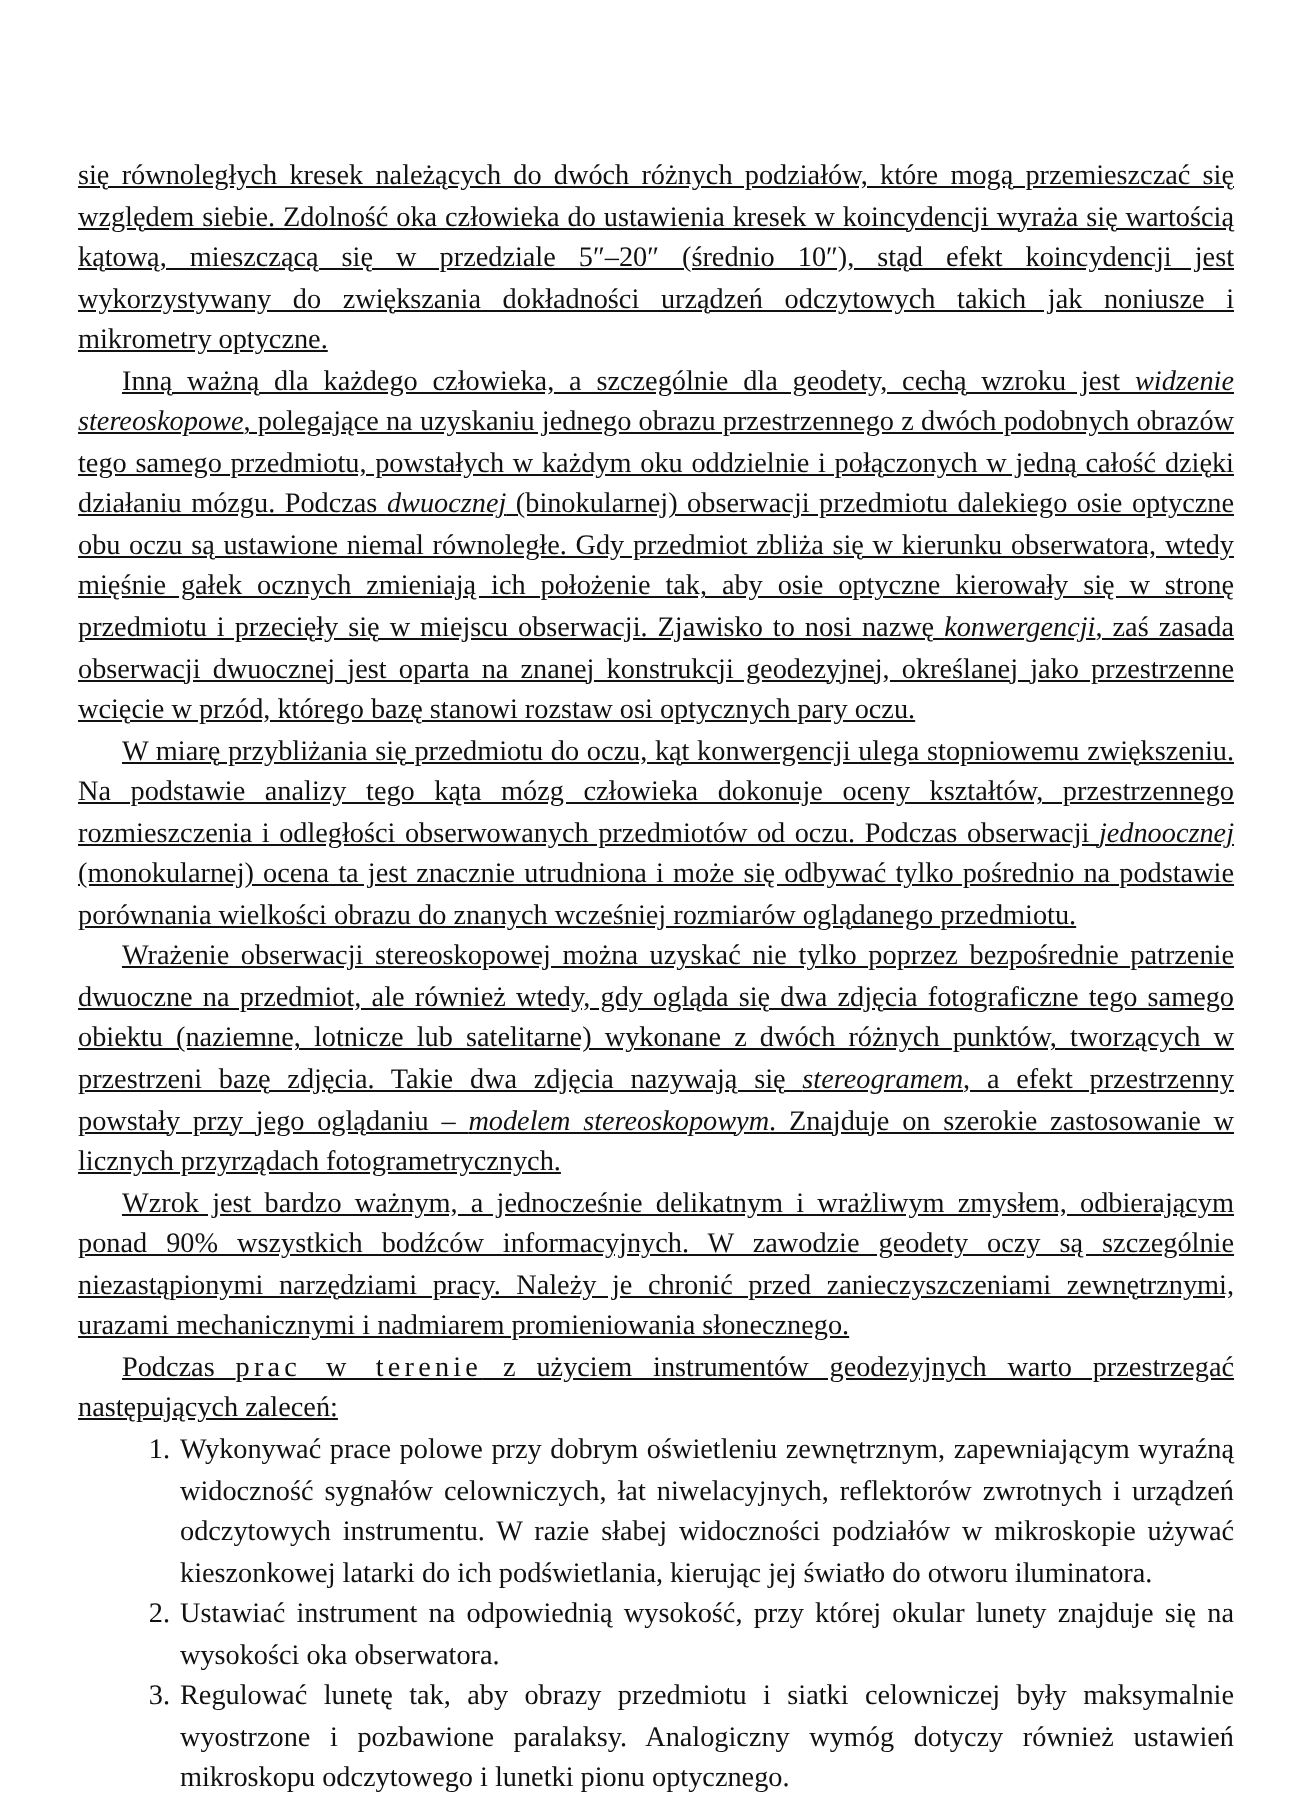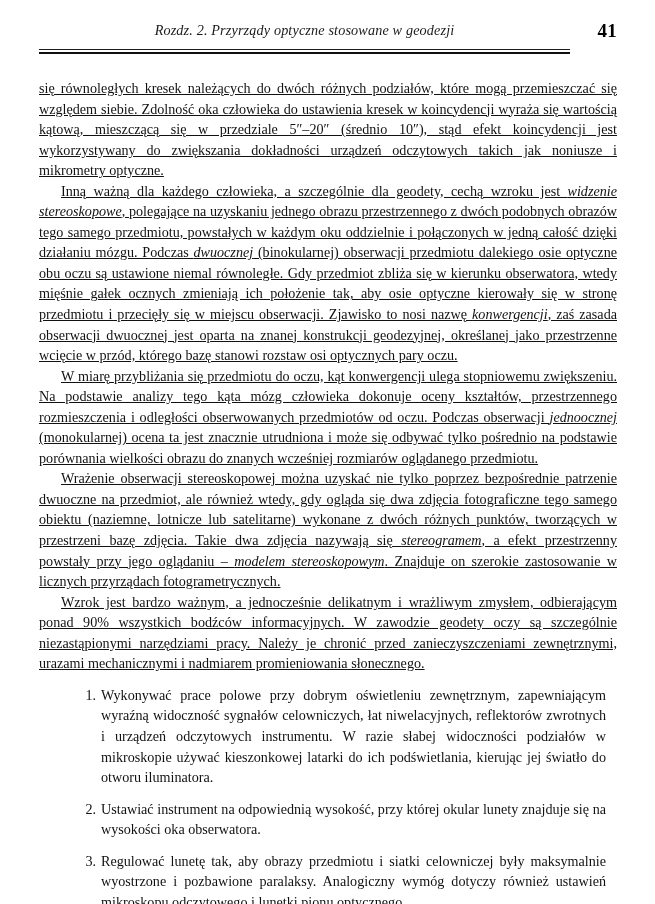--- a/index.html
+++ b/index.html
@@ -105,59 +105,51 @@
     padding: 0;
     list-style: none;
     counter-reset: rec;
   }
   ol.recommendations > li {
     counter-increment: rec;
     position: relative;
     padding-left: 51px;
     text-indent: 0;
     text-align: justify;
-    margin: 11px;
+    margin: 0;
   }
   ol.recommendations > li::before {
     content: counter(rec) ".";
     position: absolute;
     left: 30px;
     top: 0;
     width: 16px;
     text-align: right;
     font-style: normal;
   }
 </style>
 </head>
 <body>
 
 <div class="page">
 
-  <div class="header">
-    <div class="header-title">Rozdz. 2. Przyrządy optyczne stosowane w geodezji</div>
-    <div class="header-pageno">41</div>
-    <div class="header-rules">
-      <div class="rule-thin"></div>
-      <div class="rule-gap"></div>
-      <div class="rule-thick"></div>
-    </div>
-  </div>
 
   <div class="body-text">
 
     <p class="no-indent"><span>się równoległych kresek należących do dwóch różnych podziałów, które mogą przemieszczać się względem siebie. Zdolność oka człowieka do ustawienia kresek w koincydencji wyraża się wartością kątową, mieszczącą się w przedziale 5″–20″ (średnio 10″), stąd efekt koincydencji jest wykorzystywany do zwiększania dokładności urządzeń odczytowych takich jak noniusze i mikrometry optyczne.</span></p>
 
     <p><span>Inną ważną dla każdego człowieka, a szczególnie dla geodety, cechą wzroku jest </span><em>widzenie stereoskopowe</em><span>, polegające na uzyskaniu jednego obrazu przestrzennego z dwóch podobnych obrazów tego samego przedmiotu, powstałych w każdym oku oddzielnie i połączonych w jedną całość dzięki działaniu mózgu. Podczas </span><em>dwuocznej</em><span> (binokularnej) obserwacji przedmiotu dalekiego osie optyczne obu oczu są ustawione niemal równoległe. Gdy przedmiot zbliża się w kierunku obserwatora, wtedy mięśnie gałek ocznych zmieniają ich położenie tak, aby osie optyczne kierowały się w stronę przedmiotu i przecięły się w miejscu obserwacji. Zjawisko to nosi nazwę </span><em>konwergencji</em><span>, zaś zasada obserwacji dwuocznej jest oparta na znanej konstrukcji geodezyjnej, określanej jako przestrzenne wcięcie w przód, którego bazę stanowi rozstaw osi optycznych pary oczu.</span></p>
 
     <p><span>W miarę przybliżania się przedmiotu do oczu, kąt konwergencji ulega stopniowemu zwiększeniu. Na podstawie analizy tego kąta mózg człowieka dokonuje oceny kształtów, przestrzennego rozmieszczenia i odległości obserwowanych przedmiotów od oczu. Podczas obserwacji </span><em>jednoocznej</em><span> (monokularnej) ocena ta jest znacznie utrudniona i może się odbywać tylko pośrednio na podstawie porównania wielkości obrazu do znanych wcześniej rozmiarów oglądanego przedmiotu.</span></p>
 
     <p><span>Wrażenie obserwacji stereoskopowej można uzyskać nie tylko poprzez bezpośrednie patrzenie dwuoczne na przedmiot, ale również wtedy, gdy ogląda się dwa zdjęcia fotograficzne tego samego obiektu (naziemne, lotnicze lub satelitarne) wykonane z dwóch różnych punktów, tworzących w przestrzeni bazę zdjęcia. Takie dwa zdjęcia nazywają się </span><em>stereogramem</em><span>, a efekt przestrzenny powstały przy jego oglądaniu – </span><em>modelem stereoskopowym</em><span>. Znajduje on szerokie zastosowanie w licznych przyrządach fotogrametrycznych.</span></p>
 
     <p><span>Wzrok jest bardzo ważnym, a jednocześnie delikatnym i wrażliwym zmysłem, odbierającym ponad 90% wszystkich bodźców informacyjnych. W zawodzie geodety oczy są szczególnie niezastąpionymi narzędziami pracy. Należy je chronić przed zanieczyszczeniami zewnętrznymi, urazami mechanicznymi i nadmiarem promieniowania słonecznego.</span></p>
 
+    <p><span>Podczas </span><span class="spaced">prac w terenie</span><span> z użyciem instrumentów geodezyjnych warto przestrzegać następujących zaleceń:</span></p>
 
     <ol class="recommendations">
       <li><span>Wykonywać prace polowe przy dobrym oświetleniu zewnętrznym, zapewniającym wyraźną widoczność sygnałów celowniczych, łat niwelacyjnych, reflektorów zwrotnych i urządzeń odczytowych instrumentu. W razie słabej widoczności podziałów w mikroskopie używać kieszonkowej latarki do ich podświetlania, kierując jej światło do otworu iluminatora.</span></li>
       <li><span>Ustawiać instrument na odpowiednią wysokość, przy której okular lunety znajduje się na wysokości oka obserwatora.</span></li>
       <li><span>Regulować lunetę tak, aby obrazy przedmiotu i siatki celowniczej były maksymalnie wyostrzone i pozbawione paralaksy. Analogiczny wymóg dotyczy również ustawień mikroskopu odczytowego i lunetki pionu optycznego.</span></li>
       <li><span>W dniu bezchmurne korzystać z markowych okularów przeciwsłonecznych z filtrem UV lub fotochromowych (samoczynnie przyciemniających się w zależności od wzrostu natężenia światła).</span></li>
 
     </ol>
 
   </div>

